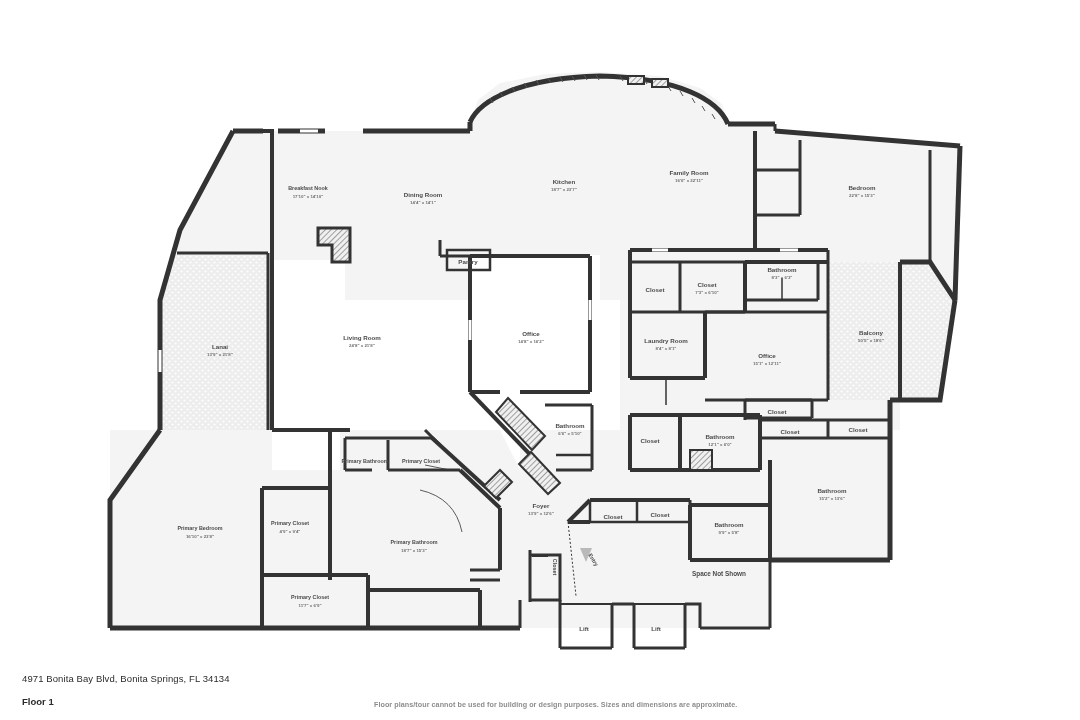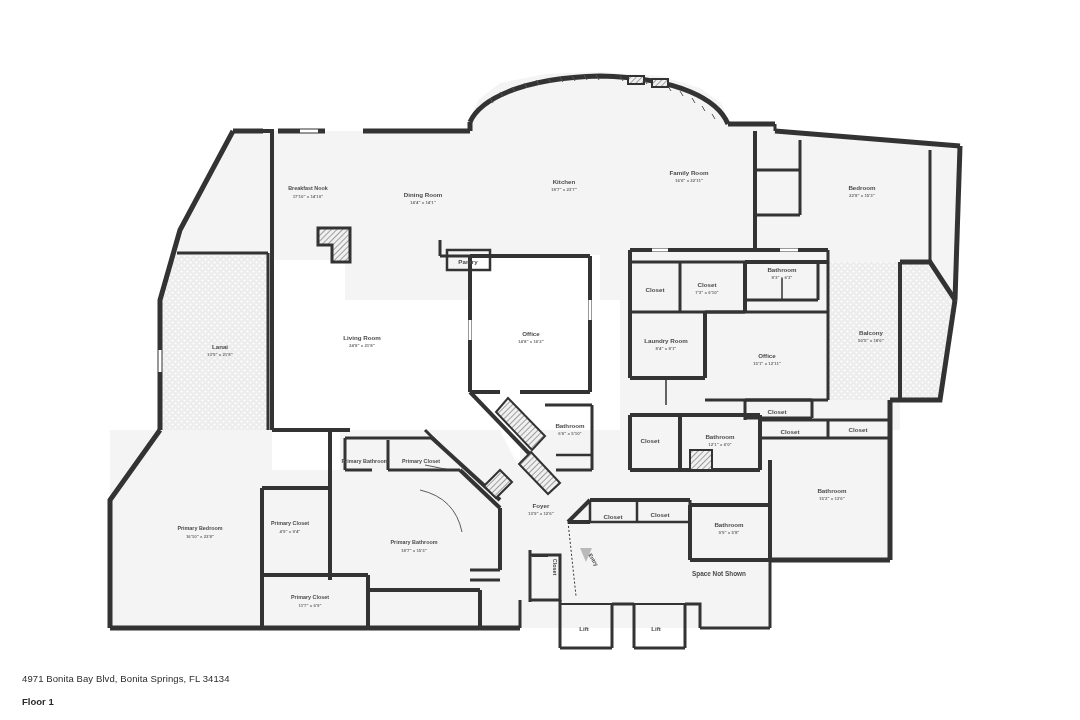--- a/index.html
+++ b/index.html
@@ -433,14 +433,15 @@
           <text class="rm-name sm" x="593" y="560" transform="rotate(58 593 560)">Entry</text>
         </g>
       <g id="plan-notes">
           <text class="rm-note" x="719" y="574">Space Not Shown</text>
         </g>
     </svg>
   </div>
 
   <div class="footer-address">4971 Bonita Bay Blvd, Bonita Springs, FL 34134</div>
   <div class="footer-floor">Floor 1</div>
+  <div class="footer-disclaimer">Floor plans/tour cannot be used for building or design purposes. Sizes and dimensions are approximate.</div>
 
 </div>
 
 </body></html>

